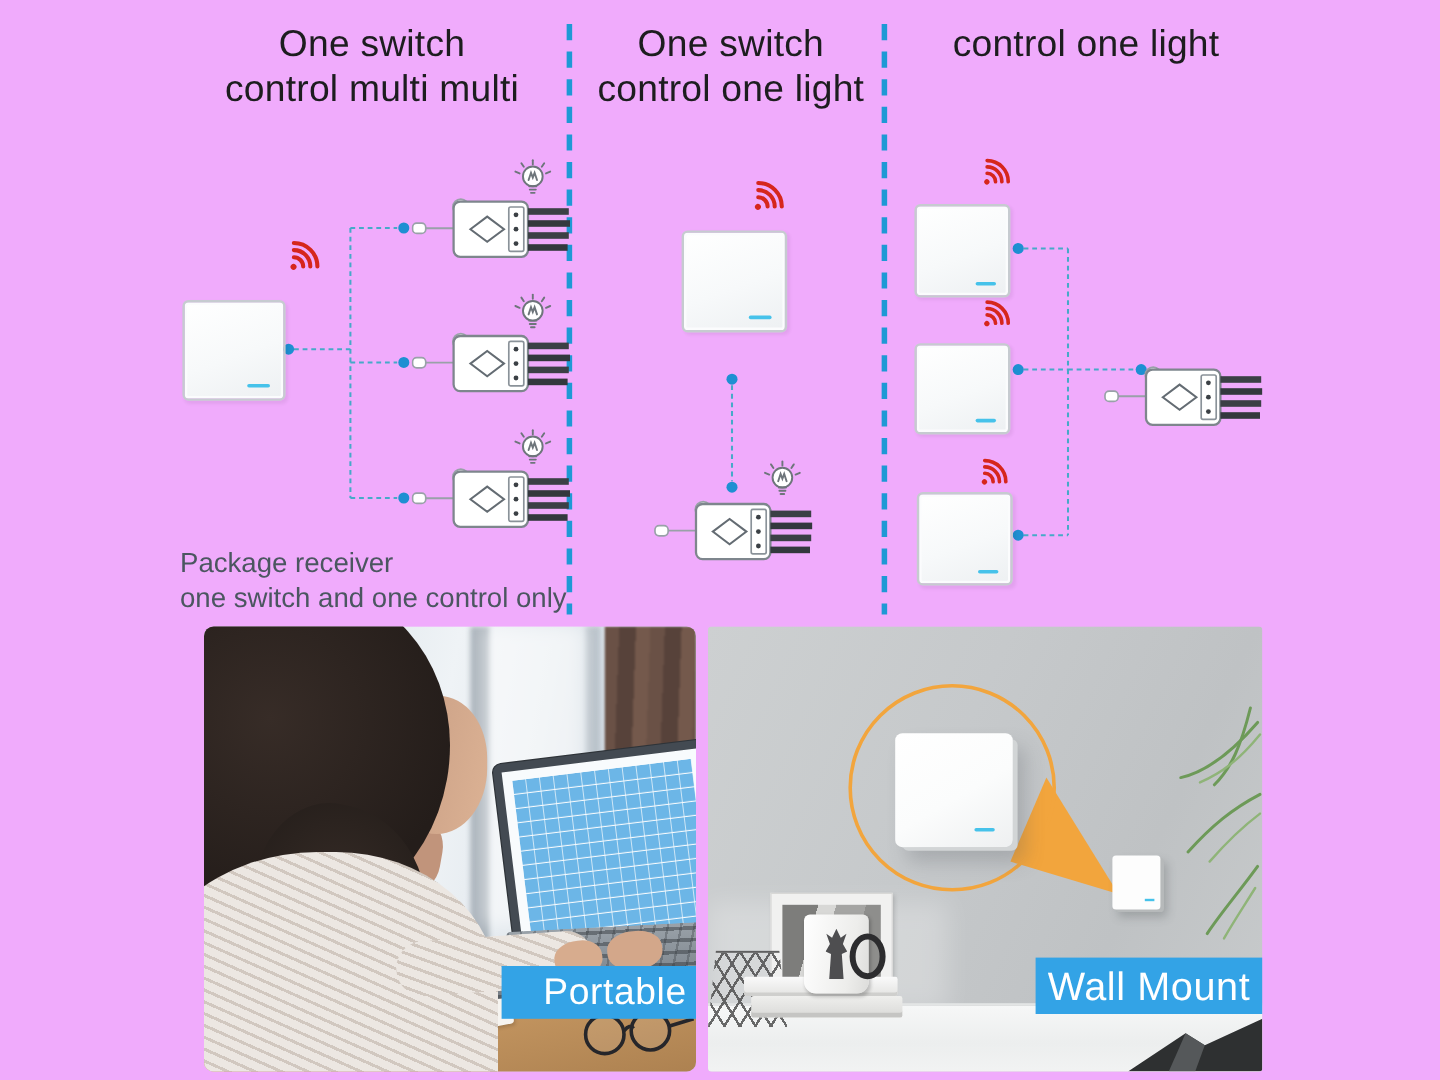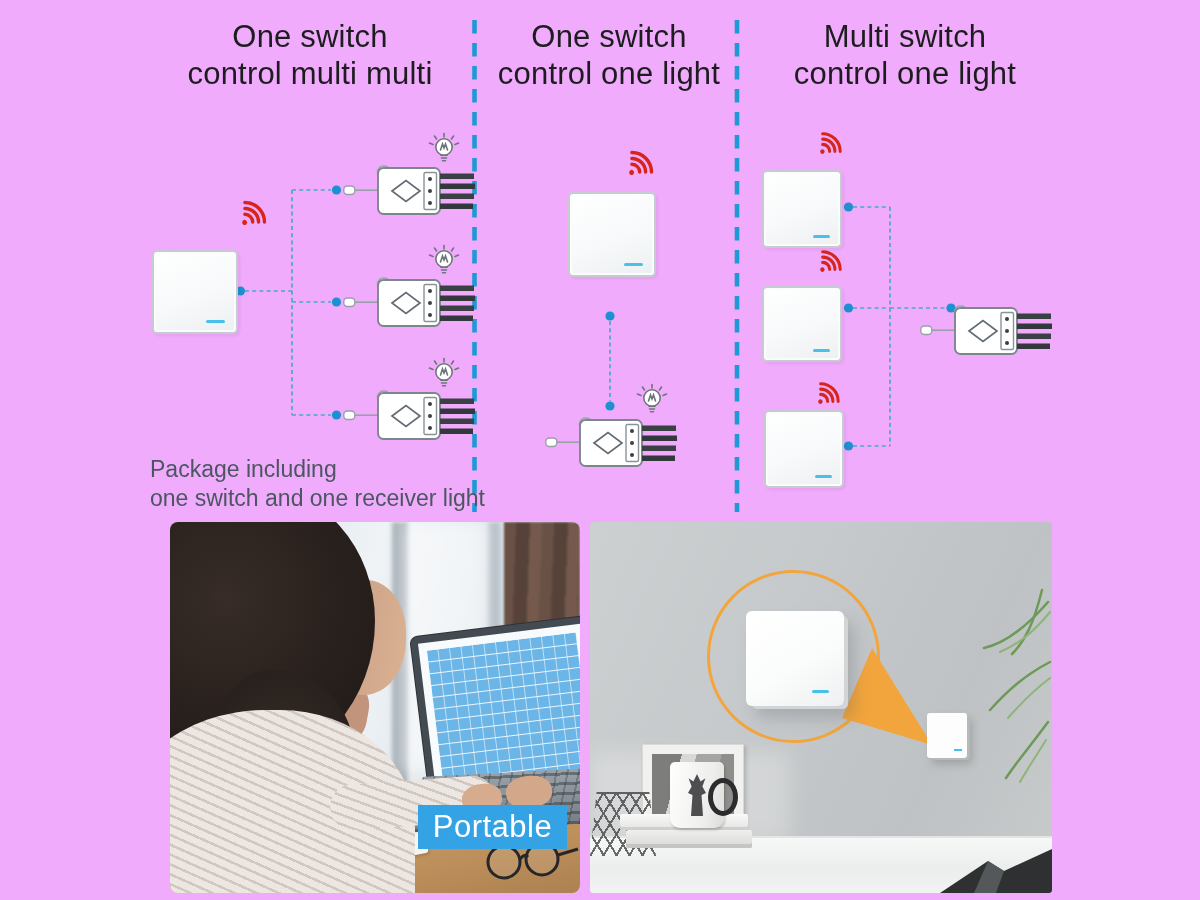--- a/index.html
+++ b/index.html
@@ -67,21 +67,21 @@
   .lp-hair2{left:38px;top:150px;width:150px;height:180px;border-radius:40% 60% 45% 55%;transform:rotate(12deg);
             background:radial-gradient(circle at 45% 35%,#342a25,#221c19 70%);}
   .lp-sweater{left:-55px;top:188px;width:300px;height:210px;border-radius:50% 45% 8% 0/60% 55% 8% 0;
             background-color:#ece7e2;
             background-image:repeating-linear-gradient(24deg,rgba(187,174,163,.55) 0 2.5px,transparent 2.5px 9px);}
   .lp-arm{left:160px;top:258px;width:165px;height:46px;border-radius:24px;transform:rotate(-4deg);
             background-color:#ece7e2;
             background-image:repeating-linear-gradient(24deg,rgba(187,174,163,.55) 0 2.5px,transparent 2.5px 9px);}
   .lp-hand1{left:292px;top:262px;width:40px;height:30px;background:#d7ac8e;border-radius:45%;transform:rotate(-10deg);}
   .lp-hand2{left:336px;top:254px;width:46px;height:32px;background:#d3a78a;border-radius:45%;transform:rotate(-6deg);}
-  .lp-badge{left:248px;top:283px;width:149px;height:44px;font-size:31px;}
+  .lp-badge{left:248px;top:283px;width:149px;height:44px;font-size:31px;padding-left:20px;}
 
   
   .rp-wall{inset:0;background:linear-gradient(115deg,#cdd0d1 0%,#c6c9cb 40%,#bfc2c4 72%,#c8cbcc 100%);}
   .rp-wall-light{left:0;top:230px;width:200px;height:90px;background:rgba(255,255,255,.25);filter:blur(10px);}
   .rp-circle{left:117px;top:48px;width:167px;height:167px;border:3px solid var(--callout-orange);border-radius:50%;}
   .rp-big-switch{left:156px;top:89px;width:98px;height:95px;border-radius:6px;
             background:linear-gradient(150deg,#ffffff 0%,#fbfcfc 55%,#eef0f1 100%);
             box-shadow:5px 4px 0 -1px #d2d5d6,10px 12px 16px rgba(80,85,90,.25);}
   .rp-big-switch .indicator{position:absolute;right:15px;bottom:13px;width:17px;height:3.5px;border-radius:2px;
             background:var(--switch-indicator-cyan);}
@@ -189,21 +189,20 @@
 
     <div class="col-title" style="left:130px;top:18px;width:360px;">
       <div>One switch</div>
       <div>control multi multi</div>
     </div>
     <div class="col-title" style="left:478px;top:18px;width:262px;">
       <div>One switch</div>
       <div>control one light</div>
     </div>
     <div class="col-title" style="left:748px;top:18px;width:314px;">
-      <div>Multi switch</div>
       <div>control one light</div>
     </div>
 
     <div class="switch" style="left:152px;top:250px;width:82px;height:80px;">
       <span class="indicator"></span>
     </div>
     <svg class="cmp wifi" style="left:233px;top:196px;" width="38" height="38">
         <use href="#sym-wifi"></use>
       </svg>
     <svg class="cmp" style="left:343px;top:160px;" width="132" height="62">
@@ -254,22 +253,22 @@
         <use href="#sym-wifi"></use>
       </svg>
     <div class="switch" style="left:764px;top:410px;width:76px;height:74px;">
       <span class="indicator"></span>
     </div>
     <svg class="cmp" style="left:920px;top:300px;" width="132" height="62">
         <use href="#sym-receiver"></use>
       </svg>
 
     <div class="package-note">
-      <div>Package including</div>
-      <div>one switch and one receiver light</div>
+      <div>Package receiver</div>
+      <div>one switch and one control only</div>
     </div>
   </section>
 
   <figure class="photo photo-left">
     <div class="abs lp-bg"></div>
     <div class="abs lp-green"></div>
     <div class="abs lp-green2"></div>
     <div class="abs lp-bar1"></div>
     <div class="abs lp-bar2"></div>
     <div class="abs lp-bright"></div>
@@ -337,15 +336,16 @@
       <g fill="none" stroke="#8fb478" stroke-width="2" stroke-linecap="round">
         <path d="M68,30 C50,52 36,62 18,70"></path>
         <path d="M68,96 C52,108 40,120 26,136"></path>
         <path d="M64,158 C54,174 46,186 38,200"></path>
       </g>
     </svg>
     <svg class="abs" style="left:340px;top:325px;" width="122" height="46">
       <polygon points="10,46 58,14 74,24 122,2 122,46" fill="#2e3031"></polygon>
       <polygon points="58,14 74,24 66,46 44,46" fill="#55585a"></polygon>
     </svg>
+    <div class="abs badge rp-badge">Wall Mount</div>
   </figure>
 
 </div>
 
 </body></html>

